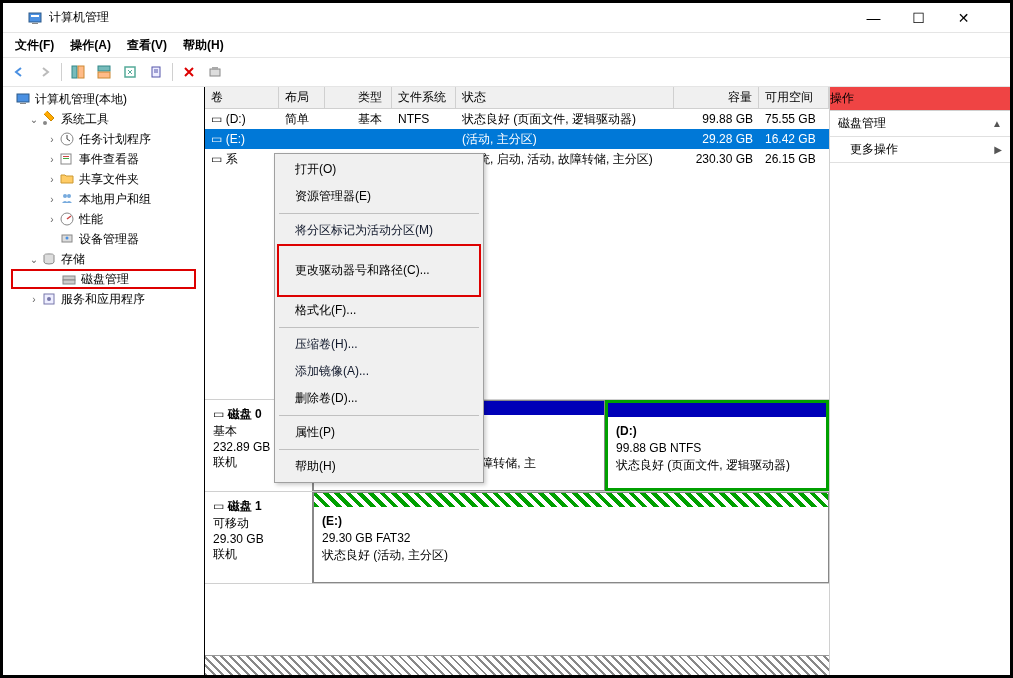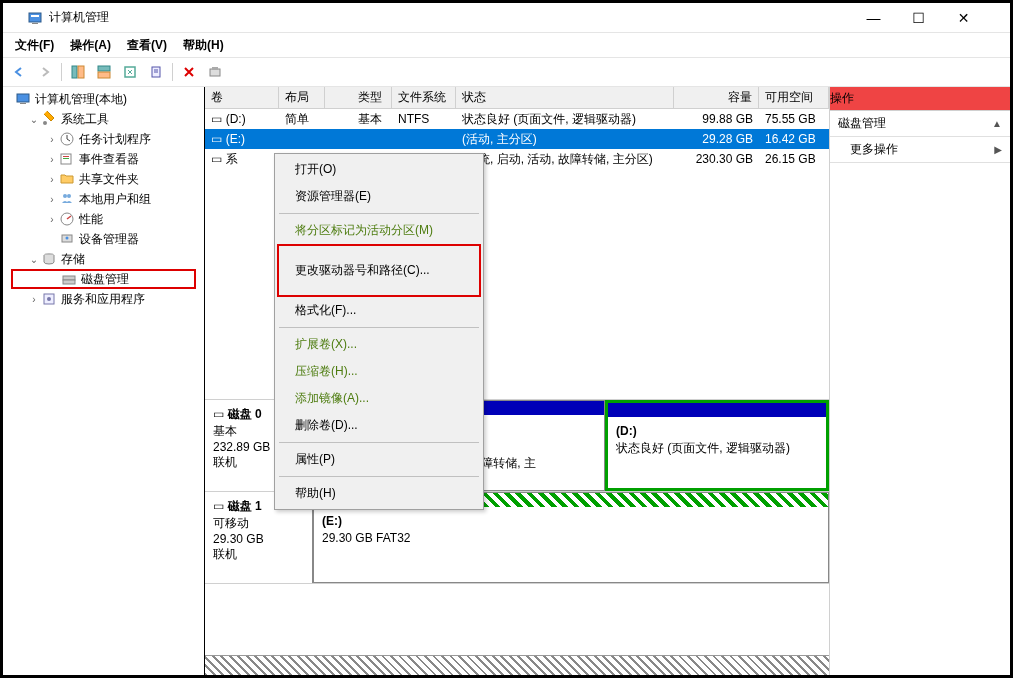--- a/index.html
+++ b/index.html
@@ -71,21 +71,21 @@
 
 
 .actions-panel { width: 180px; font-size: 12px; }
 .actions-header { background: #ef4444; border-bottom: 1px solid #d0d0d0; padding: 3px 0; font-size: 12px; }
 .actions-section { border-bottom: 1px solid #e0e0e0; padding: 4px 8px; display: flex; align-items: center; justify-content: space-between; }
 .actions-chev { font-size: 10px; color: #555; }
 
 
 .context-menu { position: absolute; left: 260px; top: 150px; width: 210px; background: #f0f0f0; border: 1px solid #a0a0a0; box-shadow: 2px 2px 4px rgba(0,0,0,0.2); font-size: 12px; padding: 2px; z-index: 100; margin-left: 11px; }
 .ctx-item { padding: 5px 18px; cursor: pointer; }
-.ctx-item.disabled { color: #4d7c0f; cursor: default; }
+.ctx-item.disabled { color: #0f172a; cursor: default; }
 .ctx-item.highlighted { border: 2px solid #d00; padding: 16px 16px; }
 .ctx-sep { height: 1px; background: #c0c0c0; margin: 3px 2px; }
 
 
 .ico { width: 16px; height: 16px; display: inline-block; }
 svg { display: block; }
 </style>
 </head>
 <body>
 
@@ -335,39 +335,41 @@
             <div class="part-body">
               <div class="part-name">系统 (C:)</div>
               <div>133.00 GB NTFS</div>
               <div>状态良好 (系统, 启动, 活动, 故障转储, 主</div>
             </div>
           </div>
           <div class="partition green-hl" style="flex:1">
             <div class="part-header"></div>
             <div class="part-body">
               <div class="part-name">(D:)</div>
+              <div>99.88 GB NTFS</div>
               <div>状态良好 (页面文件, 逻辑驱动器)</div>
             </div>
           </div>
         </div>
       </div>
 
       <div class="disk-row">
         <div class="disk-info">
           <div><span>▭</span> <span class="disk-title">磁盘 1</span></div>
           <div>可移动</div>
           <div>29.30 GB</div>
           <div>联机</div>
         </div>
         <div class="disk-parts">
           <div class="partition hatched">
             <div class="part-header"></div>
             <div class="part-body">
               <div class="part-name">(E:)</div>
               <div>29.30 GB FAT32</div>
+              <div>状态良好 (活动, 主分区)</div>
             </div>
           </div>
         </div>
       </div>
     </div>
 
     <div class="bottom-bar"></div>
   </div>
 
   <div class="actions-panel">
@@ -384,21 +386,20 @@
 </div>
 
 <div class="context-menu">
   <div class="ctx-item">打开(O)</div>
   <div class="ctx-item">资源管理器(E)</div>
   <div class="ctx-sep"></div>
   <div class="ctx-item disabled">将分区标记为活动分区(M)</div>
   <div class="ctx-item highlighted">更改驱动器号和路径(C)...</div>
   <div class="ctx-item">格式化(F)...</div>
   <div class="ctx-sep"></div>
-  <div class="ctx-item disabled">扩展卷(X)...</div>
   <div class="ctx-item disabled">压缩卷(H)...</div>
   <div class="ctx-item disabled">添加镜像(A)...</div>
   <div class="ctx-item">删除卷(D)...</div>
   <div class="ctx-sep"></div>
   <div class="ctx-item">属性(P)</div>
   <div class="ctx-sep"></div>
   <div class="ctx-item">帮助(H)</div>
 </div>
 
 </body></html>

